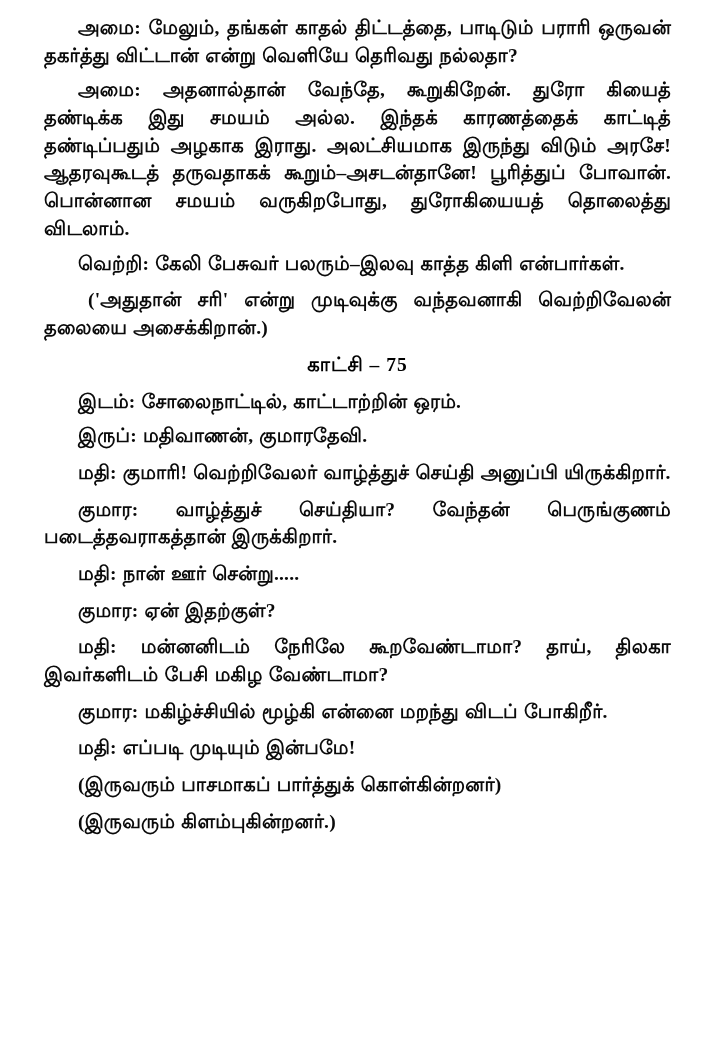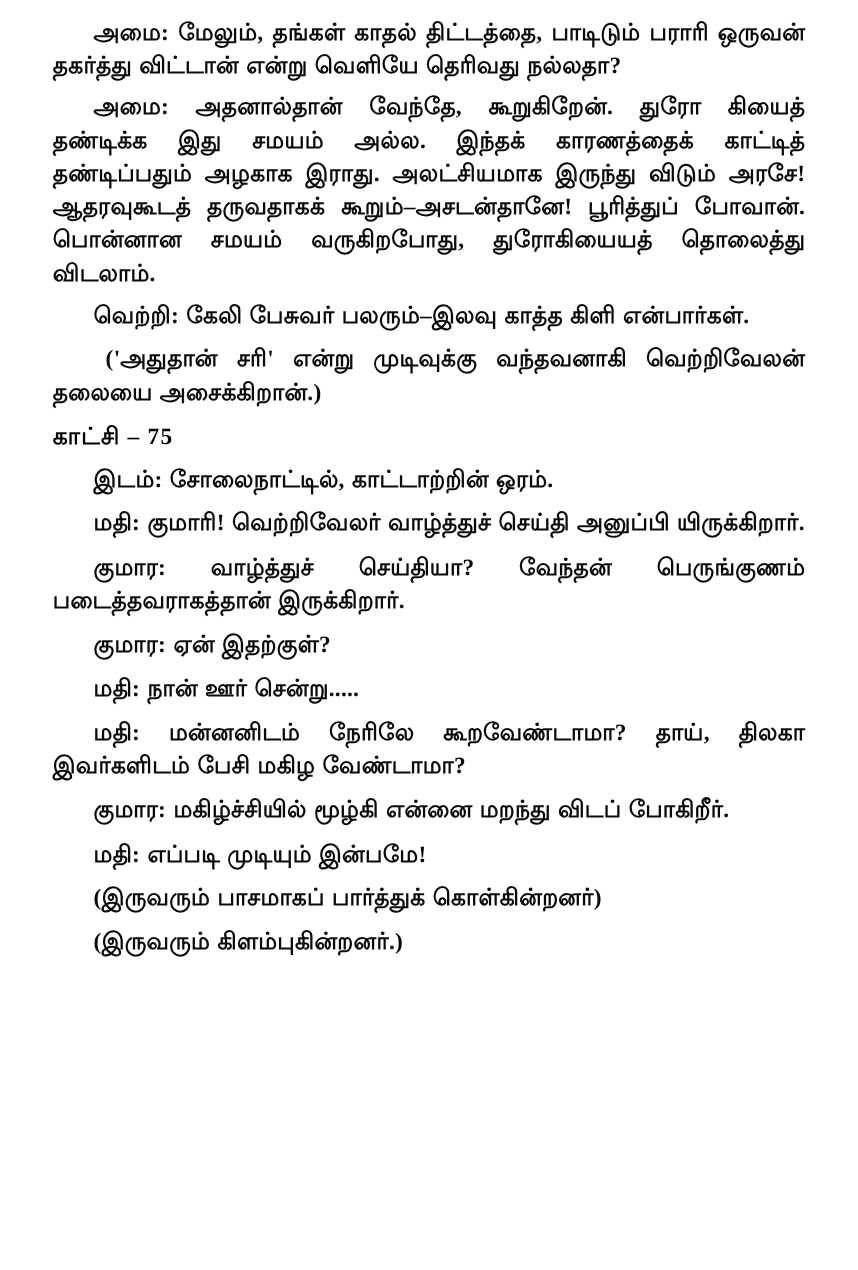--- a/index.html
+++ b/index.html
@@ -34,21 +34,21 @@
     color: #0a0a0a;
   }
   .indent {
     text-indent: 34px;
   }
   .indent-lg {
     text-indent: 44px;
   }
   .scene-heading {
     font-size: 19.5px;
-    text-align: left;
+    text-align: center;
     font-weight: 600;
     margin: 12px 0 10px 0;
     letter-spacing: 1px;
   }
   .gap-top {
     margin-top: 9px;
   }
 </style>
 </head>
 <body>
@@ -60,29 +60,30 @@
   <p class="para indent">அமை: அதனால்தான் வேந்தே, கூறுகிறேன். துரோ கியைத் தண்டிக்க இது சமயம் அல்ல. இந்தக் காரணத்தைக் காட்டித் தண்டிப்பதும் அழகாக இராது. அலட்சியமாக இருந்து விடும் அரசே! ஆதரவுகூடத் தருவதாகக் கூறும்–அசடன்தானே! பூரித்துப் போவான். பொன்னான சமயம் வருகிறபோது, துரோகியையத் தொலைத்து விடலாம்.</p>
 
   <p class="para indent">வெற்றி: கேலி பேசுவர் பலரும்–இலவு காத்த கிளி என்பார்கள்.</p>
 
   <p class="para indent-lg gap-top">('அதுதான் சரி' என்று முடிவுக்கு வந்தவனாகி வெற்றிவேலன் தலையை அசைக்கிறான்.)</p>
 
   <div class="scene-heading">காட்சி – 75</div>
 
   <p class="para indent">இடம்: சோலைநாட்டில், காட்டாற்றின் ஒரம்.</p>
 
+  <p class="para indent">இருப்: மதிவாணன், குமாரதேவி.</p>
 
 
   <p class="para indent gap-top">மதி: குமாரி! வெற்றிவேலர் வாழ்த்துச் செய்தி அனுப்பி யிருக்கிறார்.</p>
 
   <p class="para indent gap-top">குமார: வாழ்த்துச் செய்தியா?  வேந்தன் பெருங்குணம் படைத்தவராகத்தான் இருக்கிறார்.</p>
 
+  <p class="para indent gap-top">மதி: நான் ஊர் சென்று.....</p>
+
   <p class="para indent gap-top">குமார: ஏன் இதற்குள்?</p>
-
-  <p class="para indent gap-top">மதி: நான் ஊர் சென்று.....</p>
 
   <p class="para indent gap-top">மதி: மன்னனிடம் நேரிலே கூறவேண்டாமா? தாய், திலகா இவர்களிடம் பேசி மகிழ வேண்டாமா?</p>
 
   <p class="para indent gap-top">குமார: மகிழ்ச்சியில் மூழ்கி என்னை மறந்து விடப் போகிறீர்.</p>
 
   <p class="para indent gap-top">மதி: எப்படி முடியும் இன்பமே!</p>
 
   <p class="para indent gap-top">(இருவரும் பாசமாகப் பார்த்துக் கொள்கின்றனர்)</p>
 
 

